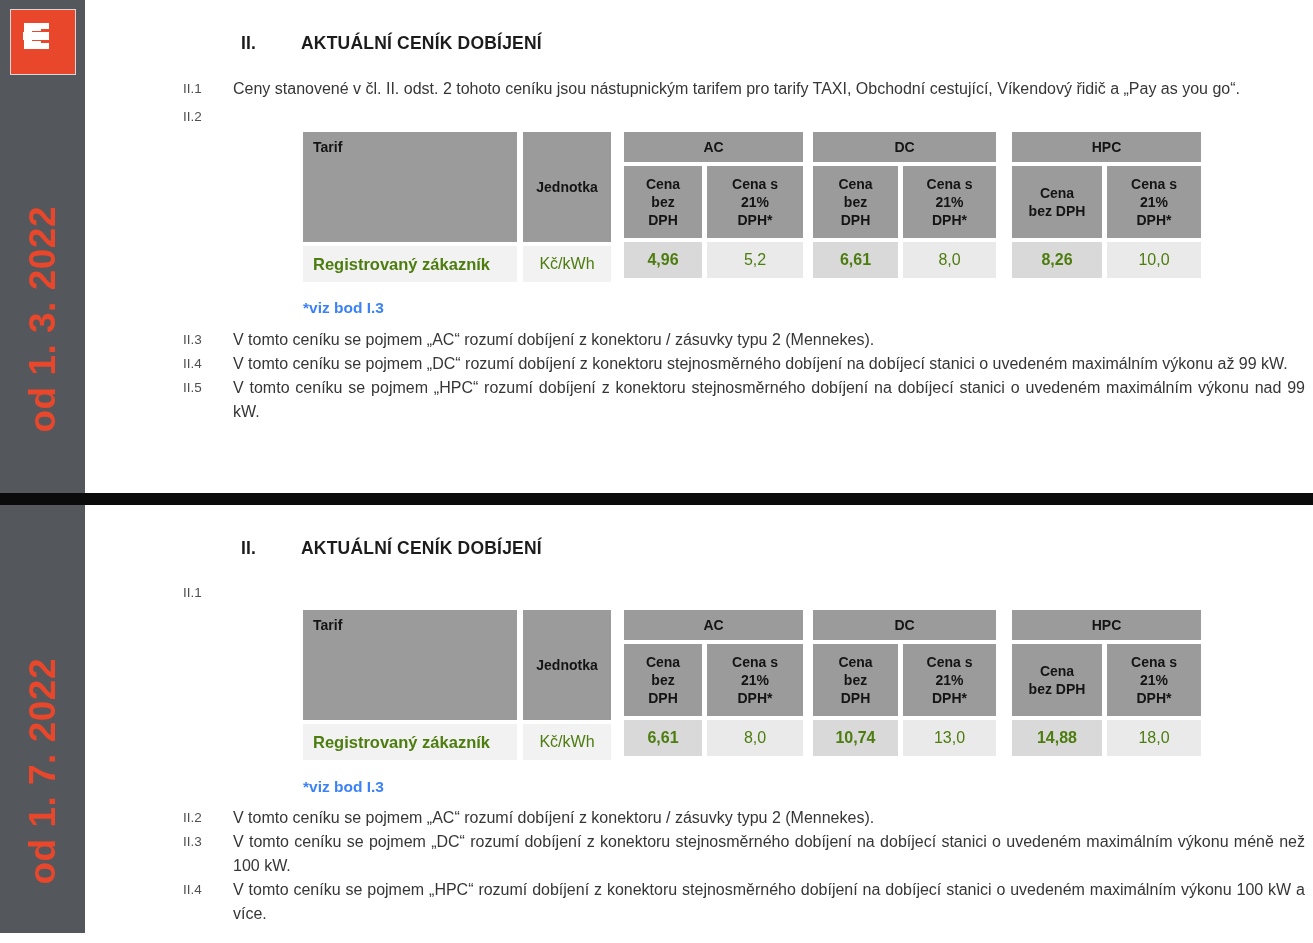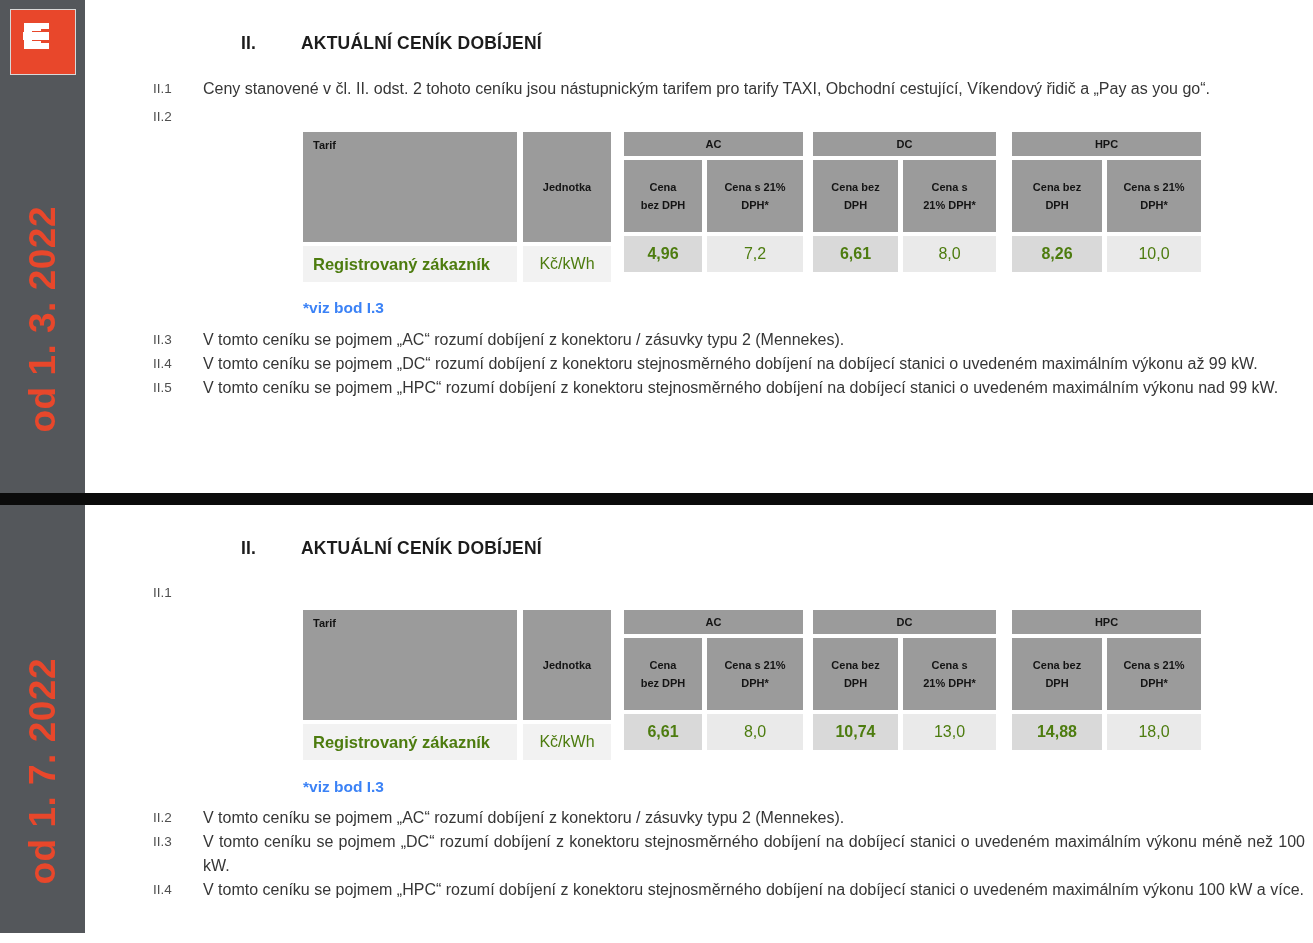--- a/index.html
+++ b/index.html
@@ -38,42 +38,42 @@
         width:26px;height:8px;background:#fff;}
   
   .divider{position:absolute;left:0;top:493px;width:1313px;height:12px;background:#0b0b0b;}
   
   .content{position:absolute;left:98px;width:1228px;}
   .content.sec1{top:0;height:493px;padding-top:33px;}
   .content.sec2{top:505px;height:428px;padding-top:33px;}
   .heading{display:flex;font-weight:700;font-size:17.5px;color:#1c1c1c;letter-spacing:0.2px;}
   .hnum{flex:0 0 60px;margin-left:143px;}
   .para{display:flex;}
-  .pnum{flex:0 0 50px;margin-left:55px;font-size:13.5px;color:#4f4f4f;padding-top:4px;}
+  .pnum{flex:0 0 50px;margin-left:85px;font-size:13.5px;color:#4f4f4f;padding-top:4px;}
   .ptext{flex:1;margin-right:21px;font-size:16px;line-height:24px;color:var(--ink);text-align:justify;}
   .intro{margin-top:23px;}
   .tablepara{margin-top:4px;min-height:18px;}
   .sec2 .tablepara{margin-top:22px;}
   .footnote{margin-left:205px;margin-top:17px;font-weight:700;font-size:15.5px;color:#3b82f6;}
   .defs{margin-top:11px;}
   .sec2 .footnote{margin-top:18px;}
   .sec2 .defs{margin-top:10px;}
   
   .ptable{display:flex;margin-left:205px;margin-top:8px;align-items:flex-start;}
   .sec2 .ptable{margin-top:10px;}
   .tc{display:flex;flex-direction:column;}
   .tc-tarif{width:214px;margin-right:6px;}
   .tc-jednotka{width:88px;margin-right:13px;}
   .tc-group{margin-right:10px;}
   .tc-group.last{margin-right:0;margin-left:6px;}
-  .th{background:var(--hdr);font-weight:700;font-size:11px;color:#141414;}
+  .th{background:var(--hdr);font-weight:700;font-size:14px;color:#141414;}
   .th-tall{height:110px;margin-bottom:4px;}
   .th-tarif{padding:7px 0 0 10px;text-align:left;}
   .th-center{display:flex;align-items:center;justify-content:center;}
-  .th-group{height:24px;margin-bottom:4px;display:flex;align-items:center;justify-content:center;}
+  .th-group{height:30px;margin-bottom:4px;display:flex;align-items:center;justify-content:center;}
   .tg-row{display:flex;gap:5px;}
   .tg-row + .tg-row{margin-top:4px;}
   .th-sub{height:72px;display:flex;align-items:center;justify-content:center;
           text-align:center;line-height:18px;padding:0 16px;}
   .td{height:36px;font-size:16px;color:#4d7c0f;display:flex;align-items:center;}
   .td-label{background:var(--light);font-weight:700;padding-left:10px;font-size:16.5px;}
   .td-unit{background:var(--light);justify-content:center;}
   .td-val{justify-content:center;}
   .val-bez{background:var(--valdark);font-weight:700;}
   .val-s{background:var(--vallight);}
@@ -126,21 +126,21 @@
       <div class="td td-unit">Kč/kWh</div>
     </div>
     <div class="tc tc-group">
       <div class="th th-group">AC</div>
       <div class="tg-row">
         <div class="th th-sub wa1">Cena bez DPH</div>
         <div class="th th-sub wa2">Cena s 21% DPH*</div>
       </div>
       <div class="tg-row">
         <div class="td td-val val-bez wa1">4,96</div>
-        <div class="td td-val val-s wa2">7,2</div>
+        <div class="td td-val val-s wa2">5,2</div>
       </div>
     </div>
     <div class="tc tc-group">
       <div class="th th-group">DC</div>
       <div class="tg-row">
         <div class="th th-sub wd1">Cena bez DPH</div>
         <div class="th th-sub wd2">Cena s 21% DPH*</div>
       </div>
       <div class="tg-row">
         <div class="td td-val val-bez wd1">6,61</div>

